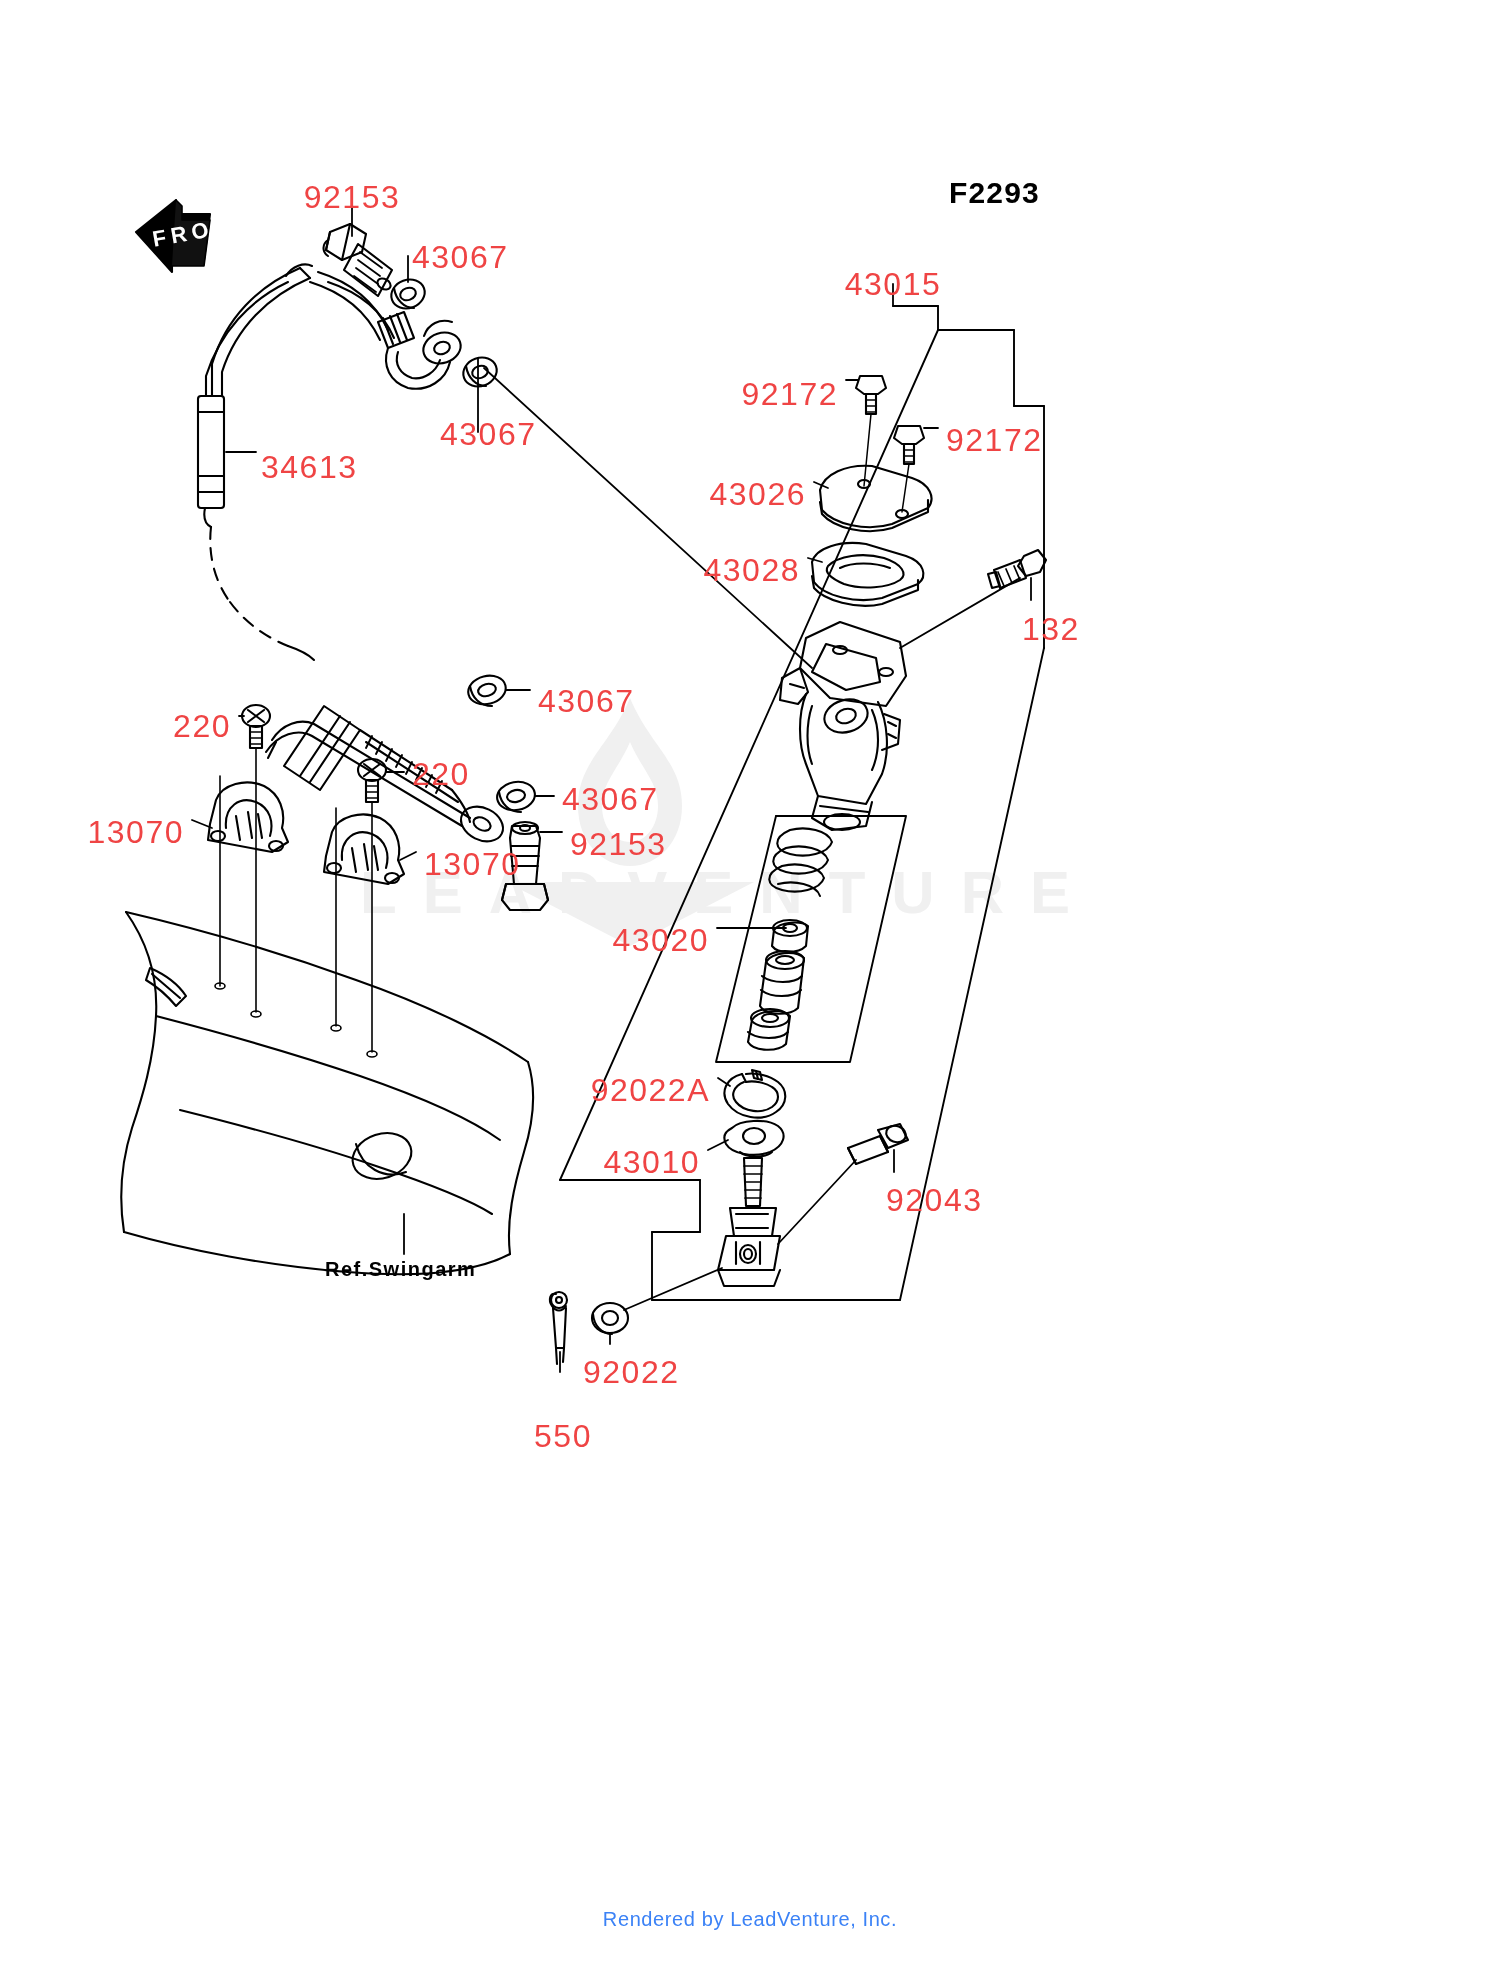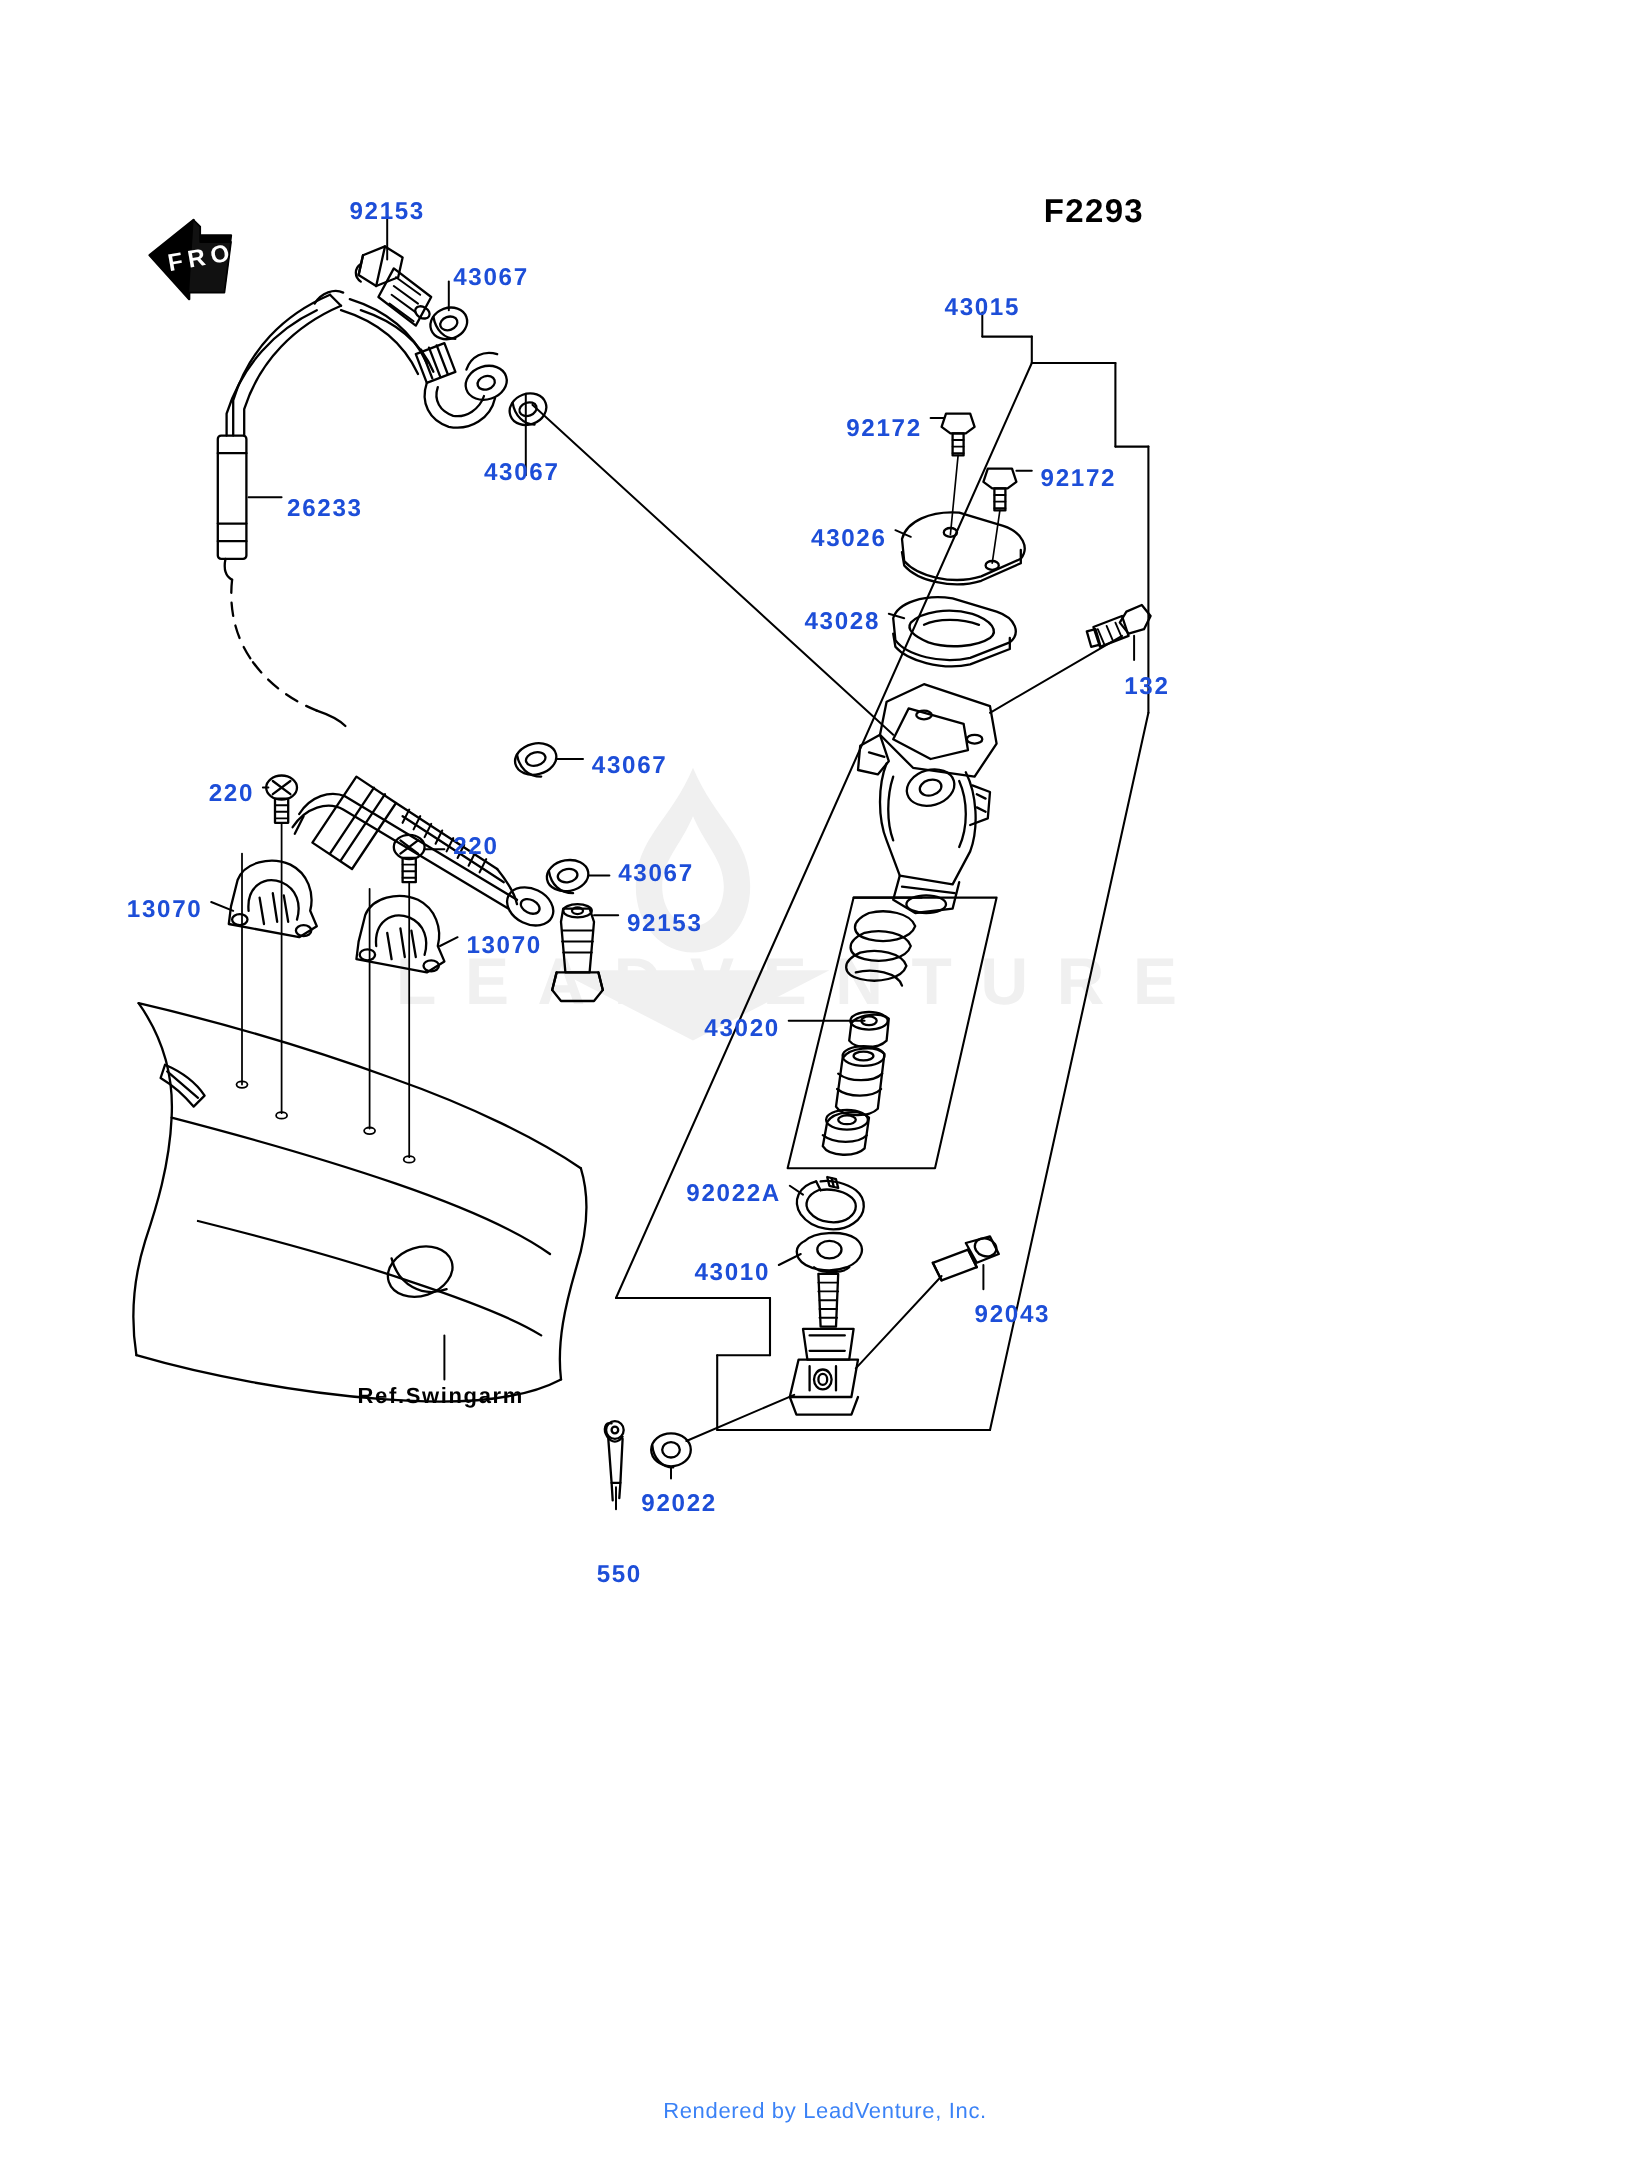--- a/index.html
+++ b/index.html
@@ -12,24 +12,24 @@
     position: relative;
     width: 1500px; height: 1962px;
     overflow: hidden;
     background: #fff;
   }
   #diagram-svg { position: absolute; left: 0; top: 0; }
 
   .lbl {
     position: absolute;
     font-family: "Liberation Sans", sans-serif;
-    font-weight: bold;
-    font-size: 22px;
+    font-weight: normal;
+    font-size: 32px;
     letter-spacing: 1.5px;
-    color: #1d4ed8;
+    color: #ef4444;
     white-space: nowrap;
     line-height: 1;
   }
   .lbl.r { transform: translateX(-100%); }
   .lbl.c { transform: translateX(-50%); }
 
   #fig-code {
     position: absolute;
     right: 460px; top: 176px;
     font-family: "Liberation Sans", sans-serif;
@@ -483,21 +483,21 @@
   </svg>
 
   <div id="front-text">FRONT</div>
 
   <div id="fig-code">F2293</div>
 
   <div id="callout-layer">
       <div class="lbl c" style="left: 352px; top: 181px;">92153</div>
       <div class="lbl" style="left: 412px; top: 241px;">43067</div>
       <div class="lbl" style="left: 440px; top: 418px;">43067</div>
-      <div class="lbl" style="left: 261px; top: 451px;">26233</div>
+      <div class="lbl" style="left: 261px; top: 451px;">34613</div>
       <div class="lbl c" style="left: 893px; top: 268px;">43015</div>
       <div class="lbl r" style="left: 838px; top: 378px;">92172</div>
       <div class="lbl" style="left: 946px; top: 424px;">92172</div>
       <div class="lbl r" style="left: 806px; top: 478px;">43026</div>
       <div class="lbl r" style="left: 800px; top: 554px;">43028</div>
       <div class="lbl" style="left: 1022px; top: 613px;">132</div>
       <div class="lbl" style="left: 538px; top: 685px;">43067</div>
       <div class="lbl r" style="left: 231px; top: 710px;">220</div>
       <div class="lbl" style="left: 412px; top: 758px;">220</div>
       <div class="lbl" style="left: 562px; top: 783px;">43067</div>

